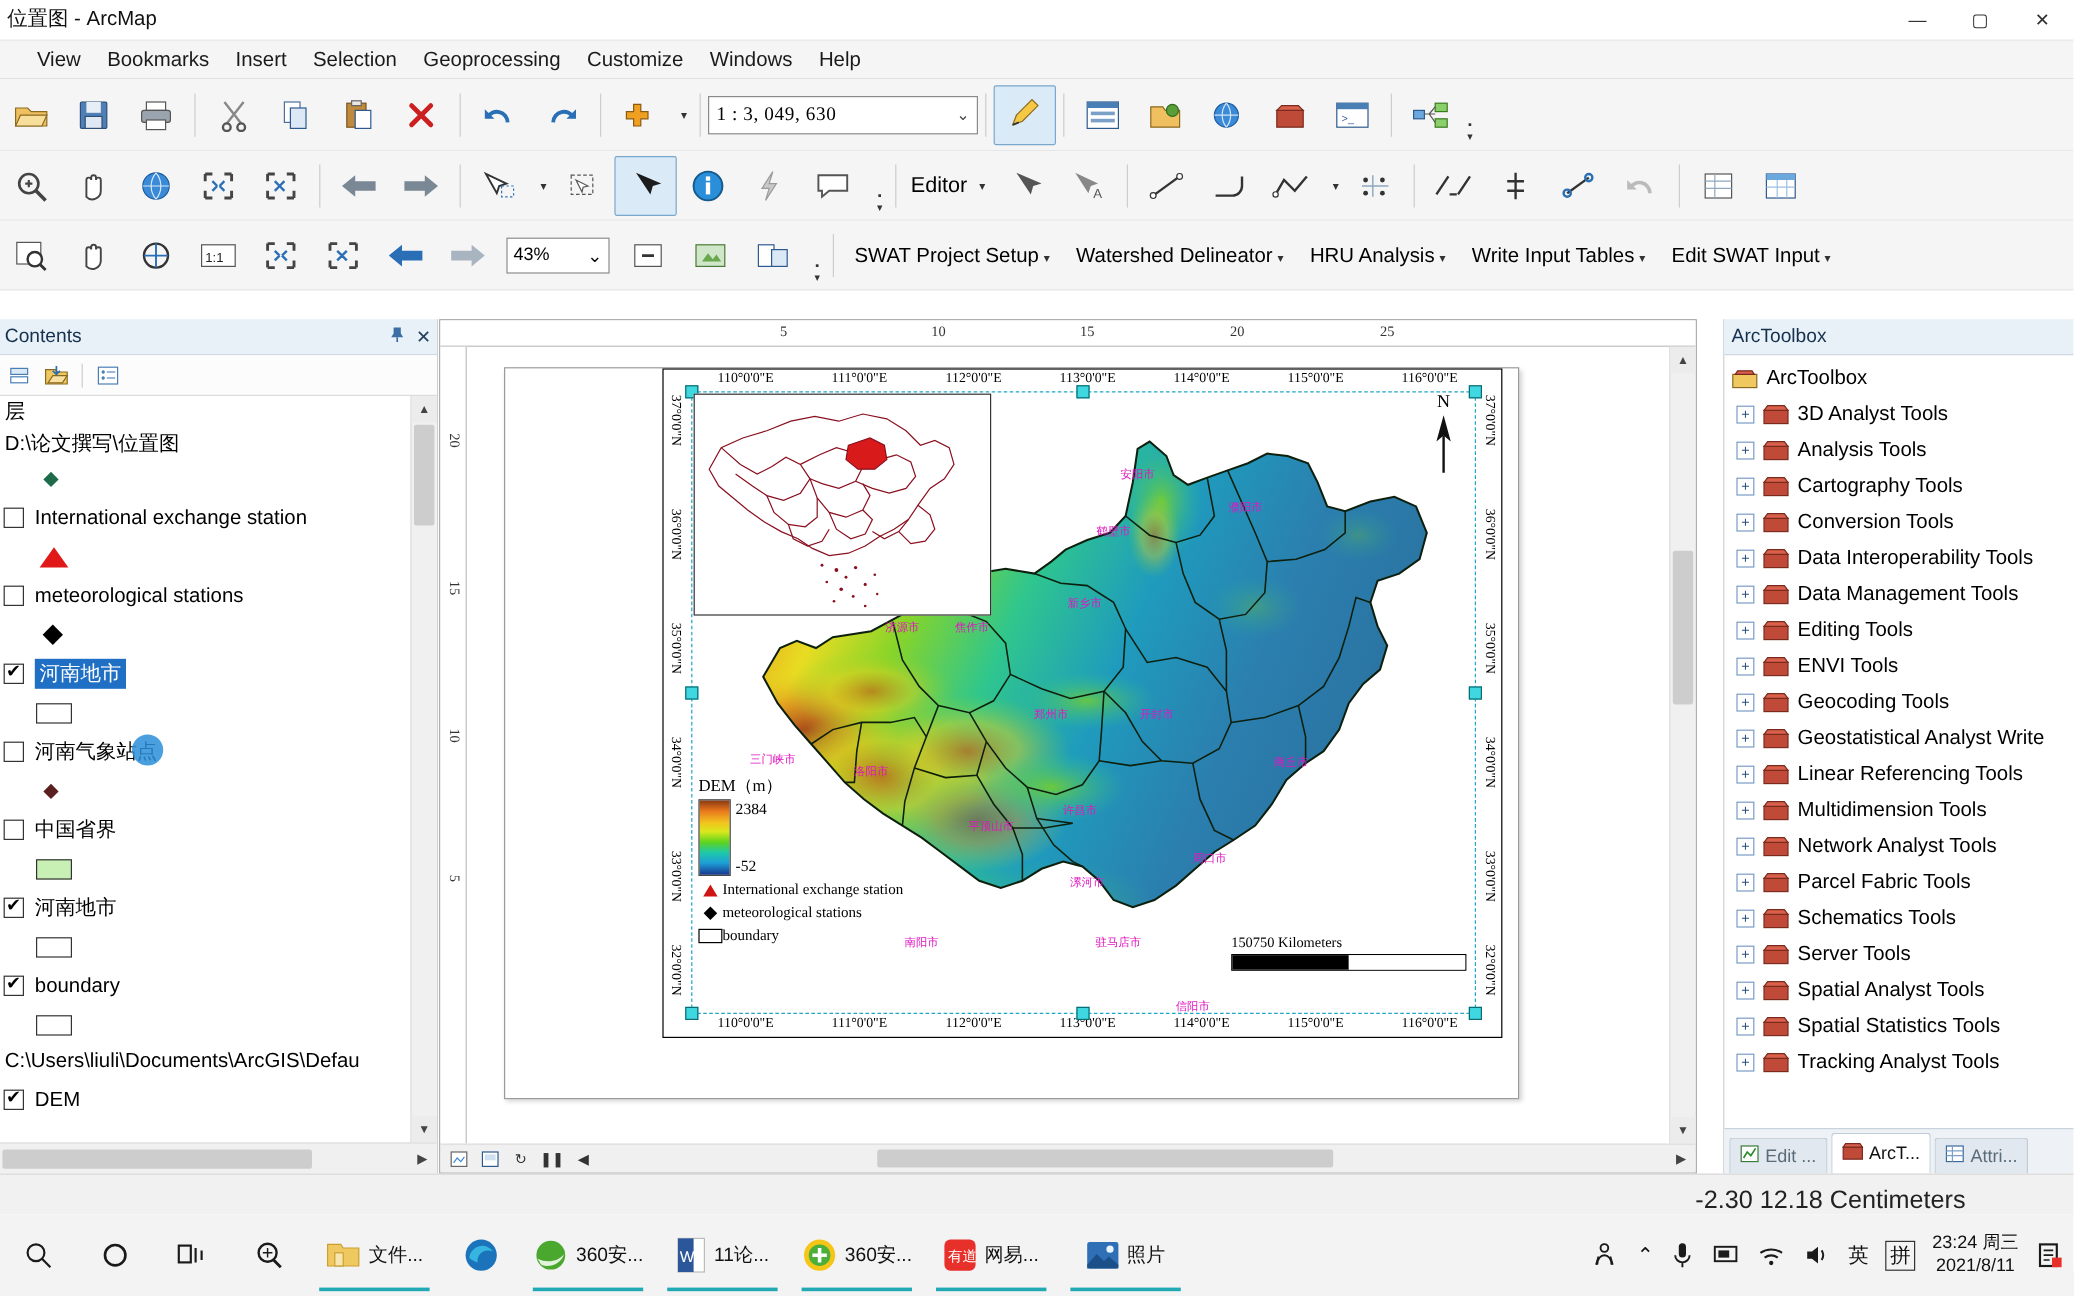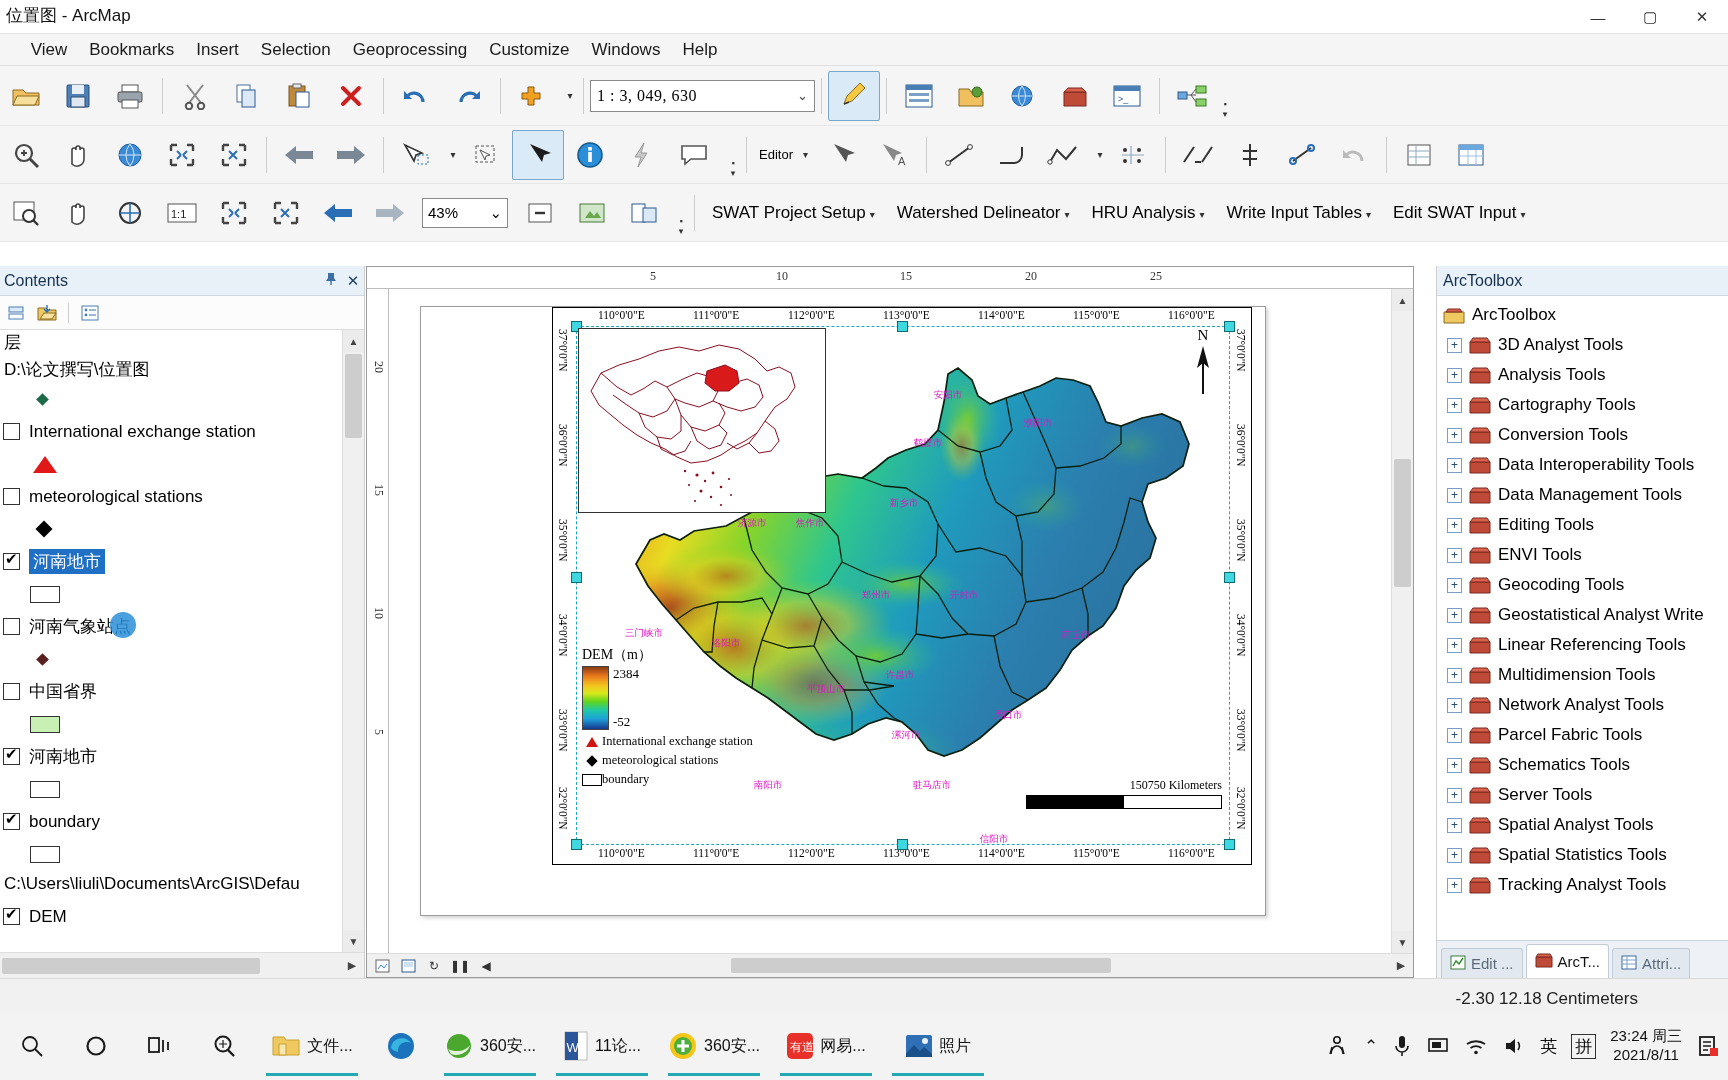--- a/index.html
+++ b/index.html
@@ -41,21 +41,21 @@
 
   .scalebox { width:225px; height:32px; background:#fff; border:1px solid #8a8a8a;
     display:flex; align-items:center; padding:0 6px; font-size:16px; font-family:"Liberation Serif", serif; }
   .scalebox .val { flex:1; letter-spacing:0.5px; }
   .scalebox .chev { color:#444; font-size:13px; }
 
   .zoombox { width:86px; height:30px; background:#fff; border:1px solid #8a8a8a;
     display:flex; align-items:center; padding:0 5px; font-size:15px; }
   .zoombox .val { flex:1; }
 
-  .editor-lbl { font-size:13px; padding:0 6px; }
+  .editor-lbl { font-size:18px; padding:0 6px; }
   .dropcaret { font-size:10px; margin-left:4px; color:#333; }
 
   .swatmenu { display:flex; align-items:center; height:100%; }
   .swatitem { font-size:17px; padding:0 11px; white-space:nowrap; }
 
   .overflow { width:14px; height:46px; display:flex; flex-direction:column;
     align-items:center; justify-content:flex-end; font-size:9px; color:#333;}
 
   
   .toc { position:absolute; left:0; top:266px; width:365px; height:712px;
@@ -147,21 +147,21 @@
   .legend .ramplabels { margin-left:4px; height:64px; display:flex; flex-direction:column;
     justify-content:space-between; font-size:13px; }
   .legend .lrow { display:flex; align-items:center; font-size:12.5px; margin-top:4px; }
   .legend .lrow .ic { width:20px; display:flex; justify-content:center; }
   .ltri { width:0;height:0;border-left:6px solid transparent;border-right:6px solid transparent;
     border-bottom:10px solid #d01414; }
   .ldia { width:8px; height:8px; background:#000; transform:rotate(45deg); }
   .lbox { width:24px; height:12px; border:1px solid #000; background:#fff; }
 
   .scalebar { position:absolute; right:30px; bottom:56px; width:196px; font-family:"Liberation Serif", serif;}
-  .scalebar .nums { display:flex; justify-content:flex-end; font-size:12px; margin-bottom:2px; }
+  .scalebar .nums { display:flex; justify-content:flex-start; font-size:12px; margin-bottom:2px; }
   .scalebar .bar { height:14px; border:1px solid #000; display:flex; }
   .scalebar .bar .blk { flex:1; background:#000; }
   .scalebar .bar .wht { flex:1; background:#fff; }
 
   
   .atb { position:absolute; left:1436px; top:266px; width:292px; height:712px;
     background:#fff; border-left:1px solid #cfcfcf; }
   .atb-head { height:30px; background:#e8f0f8; display:flex; align-items:center;
     border-bottom:1px solid #cfd8e3; }
   .atb-head .t { font-size:16px; padding-left:6px; color:#15314f; }
@@ -174,21 +174,21 @@
   .atb-tabs { position:absolute; left:0; right:0; bottom:0; height:38px; background:#eef2f6;
     border-top:1px solid #c9d3dd; display:flex; align-items:flex-end; padding-left:4px; }
   .atb-tab { height:30px; display:flex; align-items:center; gap:5px; padding:0 8px;
     font-size:15px; color:#5b6b7a; background:#e1e8ef; border:1px solid #c2ccd6;
     border-bottom:none; margin-right:3px; border-radius:3px 3px 0 0; }
   .atb-tab.active { background:#fff; color:#111; height:34px;margin-top:36px; }
 
   
   .statusbar { position:absolute; left:0; top:978px; width:1728px; height:34px;
     background:#f1f1f1; border-top:1px solid #d8d8d8; }
-  .statusbar .coords { position:absolute; right:90px; top:10px; font-size:17px; color:#222; }
+  .statusbar .coords { position:absolute; right:90px; top:10px; font-size:21px; color:#222; }
 
   
   .taskbar { position:absolute; left:0; top:1012px; width:1728px; height:68px;
     background:#f3f3f3; display:flex; align-items:center; }
   .tk { height:68px; display:flex; align-items:center; justify-content:center;
     position:relative; }
   .tk-sys { width:64px; }
   .tk-app { padding:0 8px; min-width:112px; gap:6px; }
   .tk-app.active { background:#e4e4e4; }
   .tk-app .lbl { font-size:16px; color:#111; white-space:nowrap;text-align:right; }

